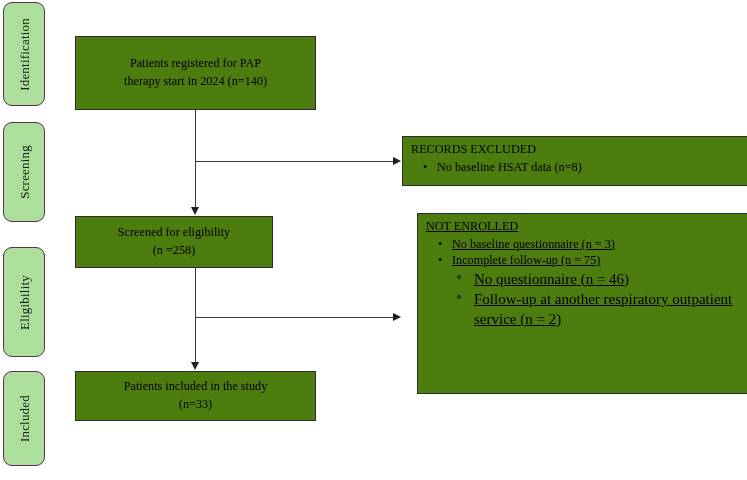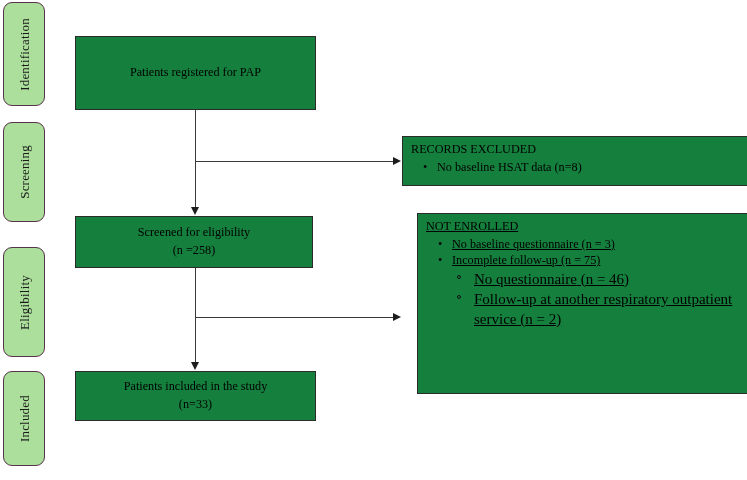--- a/index.html
+++ b/index.html
@@ -38,21 +38,21 @@
     font-size: 13px;
     line-height: 1;
     letter-spacing: 0.2px;
     color: #1a1a1a;
     white-space: nowrap;
   }
 
   
   .box {
     position: absolute;
-    background: #15803d;
+    background: #4d7c0f;
     border: 1.4px solid #2b2b2b;
     box-sizing: border-box;
   }
   .box.centered {
     display: flex;
     flex-direction: column;
     align-items: center;
     justify-content: center;
     text-align: center;
   }
@@ -159,23 +159,24 @@
   <div class="stage" style="left:3px; top:247px; width:42px; height:110px;">
     <span class="stage-label">Eligibility</span>
   </div>
 
   <div class="stage" style="left:3px; top:371px; width:42px; height:95px;">
     <span class="stage-label">Included</span>
   </div>
 
   <div class="box centered" style="left:75px; top:36px; width:241px; height:74px;">
     <span class="line">Patients registered for PAP</span>
-  </div>
-
-  <div class="box centered" style="left:75px; top:216px; width:238px; height:52px;">
+    <span class="line">therapy start in 2024 (n=140)</span>
+  </div>
+
+  <div class="box centered" style="left:75px; top:216px; width:198px; height:52px;">
     <span class="line">Screened for eligibility</span>
     <span class="line">(n =258)</span>
   </div>
 
   <div class="box centered" style="left:75px; top:371px; width:241px; height:50px;">
     <span class="line">Patients included in the study</span>
     <span class="line">(n=33)</span>
   </div>
 
   <div class="box side" style="left:402px; top:136px; width:376px; height:50px;">

